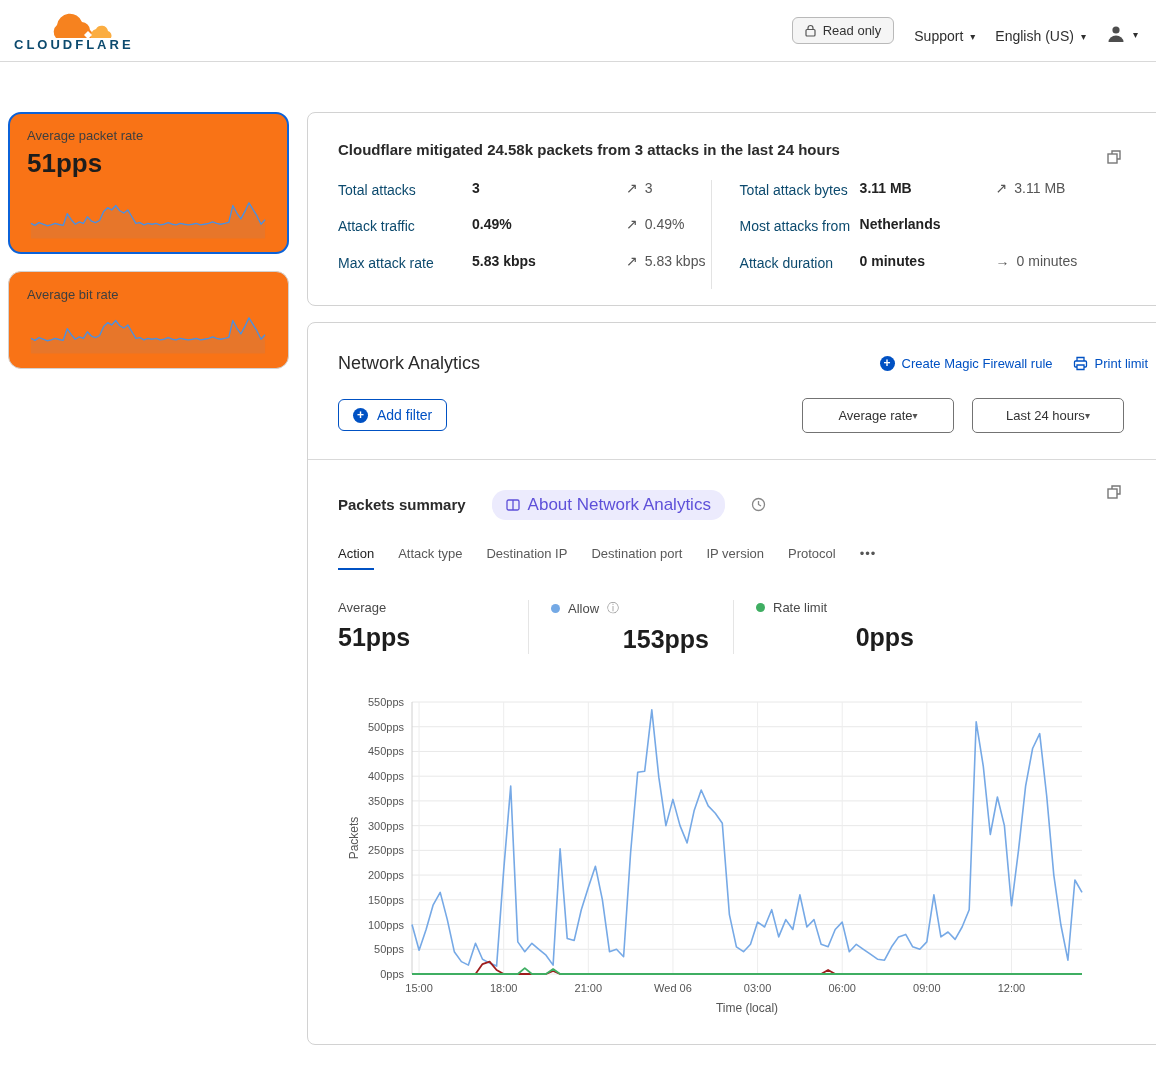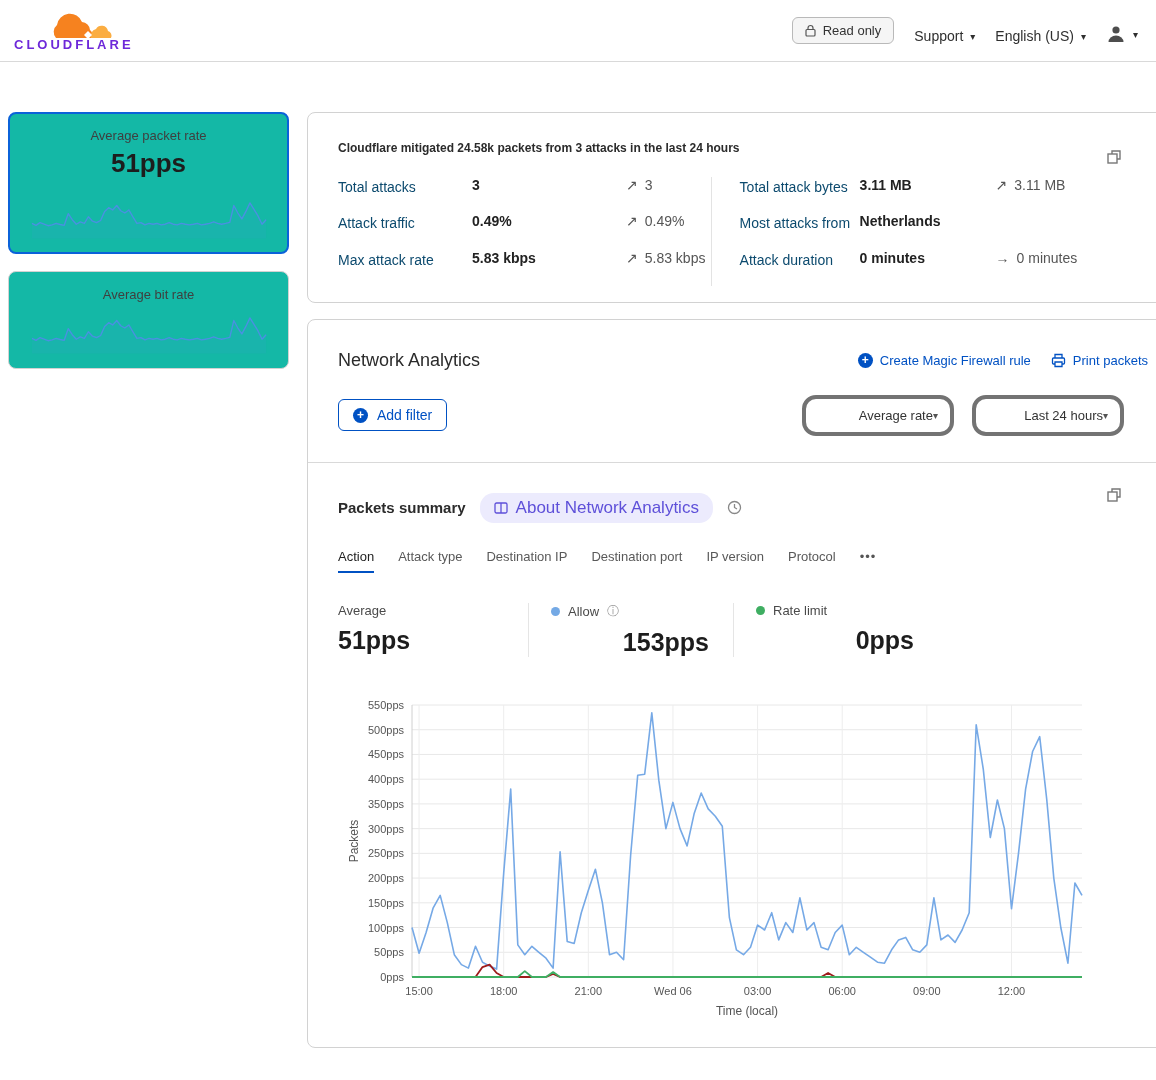--- a/index.html
+++ b/index.html
@@ -5,38 +5,38 @@
   * { box-sizing: border-box; }
   html,body { margin:0; padding:0; }
   body {
     width:1156px; height:1080px; overflow:hidden; background:#fff;
     font-family:"Liberation Sans", sans-serif; color:#222;
   }
   
   .topbar { height:62px; display:flex; align-items:center; justify-content:space-between;
             padding:0 18px 0 14px; border-bottom:1px solid #d9d9d9; }
   .brand { display:flex; flex-direction:column; align-items:center; cursor:pointer; }
-  .brand-text { font-weight:bold; font-size:13px; letter-spacing:3px; color:#6d28d9; margin-top:-7px; }
+  .brand-text { font-weight:bold; font-size:13px; letter-spacing:3px; color:#0c4a6e; margin-top:-7px; }
   .top-right { display:flex; align-items:flex-end; gap:20px; }
   .readonly { display:flex; gap:7px; align-items:center; border:1px solid #b9b9b9; background:#f5f5f5;
               border-radius:6px; padding:5px 12px; font-size:13px; color:#333; }
   .menu-item { display:flex; align-items:center; gap:7px; font-size:14px; color:#2f2f2f; cursor:pointer; }
   .caret { font-size:10px; color:#2f2f2f; }
   
   .page { display:flex; padding:50px 0 0 8px; gap:18px; align-items:flex-start; }
   aside { width:281px; flex:none; display:flex; flex-direction:column; gap:17px; }
-  .mini-card { border:1px solid #d2d2d2; border-radius:8px; padding:15px 18px 8px; background:#14b8a6; cursor:pointer;text-align:center; }
+  .mini-card { border:1px solid #d2d2d2; border-radius:13px; padding:15px 18px 8px; background:#f97316; cursor:pointer; }
   .mini-card.selected { border:2px solid #0b62d9; padding:14px 17px 7px; }
   .mini-label { font-size:13px; color:#3f3f3f; }
   .mini-value { font-size:26px; font-weight:600; margin:5px 0 8px; color:#1d1d1d; }
   main { flex:none; width:872px; }
   .card { border:1px solid #d2d2d2; border-radius:8px; background:#fff; }
   
   .summary-card { position:relative; padding:28px 30px 16px; }
-  .summary-title { font-size:12px; font-weight:700; color:#2b2b2b; margin-bottom:22px; }
+  .summary-title { font-size:15px; font-weight:700; color:#2b2b2b; margin-bottom:22px; }
   .copy-btn { position:absolute; top:36px; right:56px; cursor:pointer; line-height:0; }
   .summary-cols { display:flex; }
   .scol-left { width:46%; }
   .scol-right { flex:1; border-left:1px solid #e3e3e3; padding-left:28px; }
   .srow { display:grid; grid-template-columns:126px 146px auto; column-gap:8px; margin-bottom:16px;
           font-size:14px; align-items:start; }
   .scol-right .srow { grid-template-columns:112px 128px auto; }
   .s-label { color:#0c4a6e; line-height:1.45; }
   .s-value { font-weight:700; color:#222; }
   .s-delta { color:#555; display:flex; gap:7px; }
@@ -46,27 +46,27 @@
   .na-title-row { display:flex; justify-content:space-between; align-items:center; }
   .na-title { font-size:18px; font-weight:500; color:#2b2b2b; margin:0; }
   .na-links { display:flex; gap:20px; align-items:center; font-size:13px; color:#0051c3; }
   .na-link { display:flex; gap:7px; align-items:center; cursor:pointer; }
   .plus-ico { width:15px; height:15px; border-radius:50%; background:#0051c3; color:#fff; font-size:12px;
               line-height:15px; text-align:center; font-weight:bold; flex:none; }
   .filters-row { display:flex; justify-content:space-between; margin-top:24px; align-items:center; }
   .add-filter { display:flex; gap:9px; align-items:center; border:1px solid #0051c3; color:#0051c3;
                 border-radius:6px; padding:7px 14px; font-size:14px; cursor:pointer; background:#fff; }
   .selects { display:flex; gap:18px; margin-right:24px; }
-  .select { width:152px; border:4px solid #737373; border-radius:14px; padding:9px 12px; font-size:13px;
-            color:#333; display:flex; justify-content:flex-end; align-items:center; cursor:pointer; background:#fff; }
+  .select { width:152px; border:1px solid #737373; border-radius:5px; padding:9px 12px; font-size:13px;
+            color:#333; display:flex; justify-content:center; align-items:center; cursor:pointer; background:#fff; }
   .select .caret { color:#555; }
   .na-divider { border-top:1px solid #d9d9d9; }
   
   .packets { padding:30px 30px 20px; position:relative; }
-  .pk-title-row { display:flex; align-items:center; gap:14px; }
+  .pk-title-row { display:flex; align-items:center; gap:26px; }
   .pk-title { font-size:15px; font-weight:700; color:#2b2b2b; }
   .about-pill { display:flex; gap:8px; align-items:center; background:#ecebfd; color:#5e50d9;
                 border-radius:14px; padding:5px 14px; font-size:17px; cursor:pointer; }
   .clock-btn { cursor:pointer; line-height:0; }
   .tabs { display:flex; gap:24px; margin-top:26px; font-size:13px; color:#595959; align-items:flex-start; }
   .tab { padding-bottom:7px; cursor:pointer; }
   .tab.active { color:#222; border-bottom:2px solid #0051c3; }
   .tab-more { letter-spacing:1px; color:#555; cursor:pointer; padding-bottom:7px; }
   .stats-row { display:flex; margin-top:30px; }
   .stat { min-width:190px; padding-right:24px; }
@@ -217,21 +217,21 @@
               <span>Create Magic Firewall rule</span>
             </span>
             <span class="na-link">
               <span style="line-height:0;">
                 <svg width="15" height="15" viewBox="0 0 15 15">
                     <rect x="1.5" y="5" width="12" height="6" rx="1" fill="none" stroke="#0051c3" stroke-width="1.3"></rect>
                     <path d="M4 5 V1.5 H11 V5" fill="none" stroke="#0051c3" stroke-width="1.3"></path>
                     <path d="M4 9 H11 V13.5 H4 z" fill="#fff" stroke="#0051c3" stroke-width="1.3"></path>
                   </svg>
               </span>
-              <span>Print packets</span>
+              <span>Print limit</span>
             </span>
           </div>
         </div>
         <div class="filters-row">
           <button class="add-filter">
             <span class="plus-ico">+</span>
             <span>Add filter</span>
           </button>
           <div class="selects">
             <div class="select">

